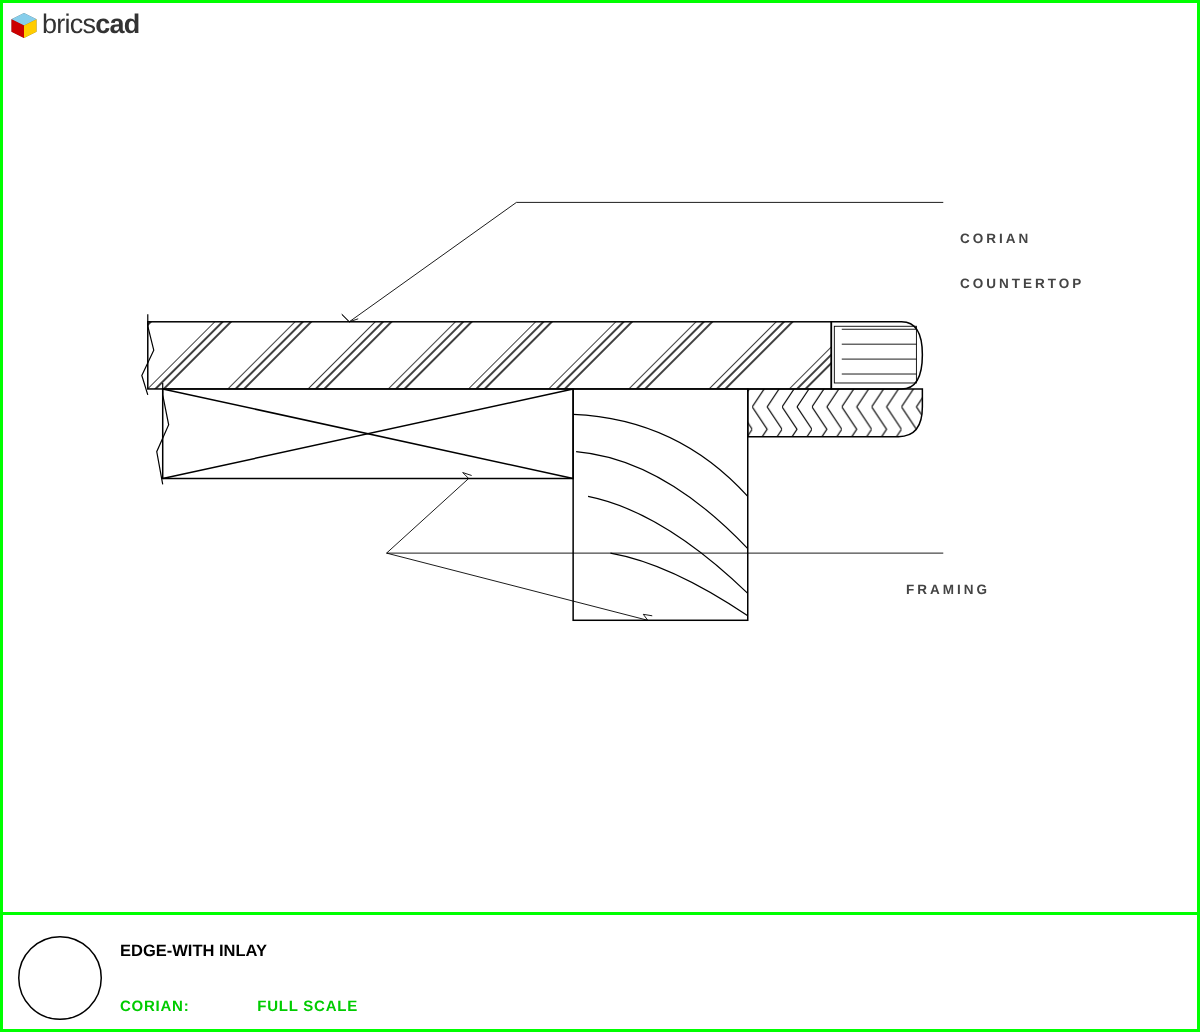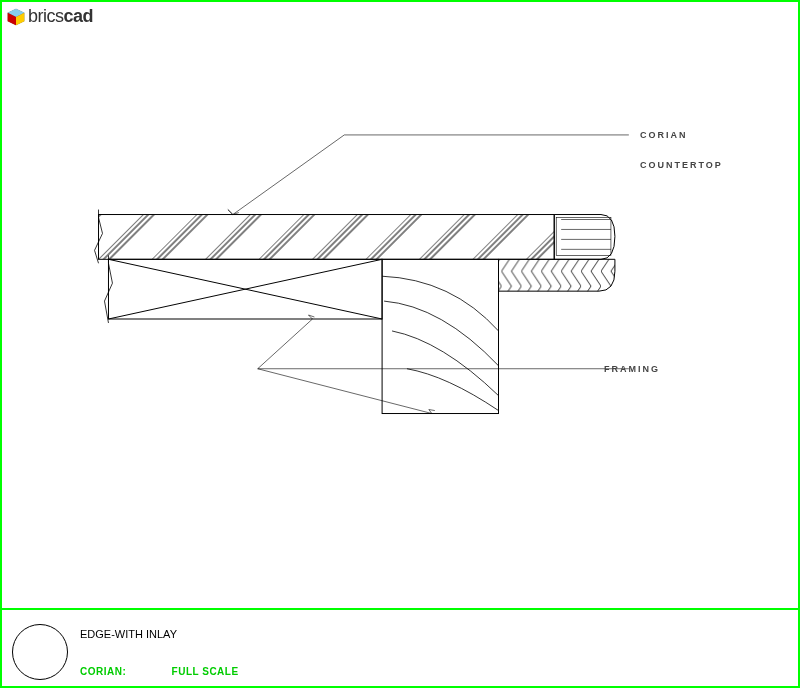--- a/index.html
+++ b/index.html
@@ -5,25 +5,25 @@
   * { margin: 0; padding: 0; box-sizing: border-box; }
   body { font-family: Arial, sans-serif; background: #fff; }
   .frame { width: 800px; height: 688px; border: 2px solid #00ff00; position: relative; background: #fff; }
   .logo { position: absolute; top: 4px; left: 4px; display: flex; align-items: center; gap: 2px; }
   .logo-icon { width: 20px; height: 20px; }
   .logo-text { font-size: 18px; font-weight: 300; color: #333; letter-spacing: -0.5px; }
   .logo-text b { font-weight: 700; margin-top: 41px; }
   .drawing-area { position: absolute; top: 30px; left: 2px; right: 2px; bottom: 80px; }
   .title-block { position: absolute; bottom: 0; left: 0; right: 0; height: 78px; border-top: 2px solid #00ff00; }
   .title-circle { position: absolute; left: 10px; top: 14px; width: 56px; height: 56px; border: 1px solid #000; border-radius: 50%; }
-  .title-text { position: absolute; left: 78px; top: 18px; font-size: 11px; font-weight: normal; color: #000; }
+  .title-text { position: absolute; left: 78px; top: 18px; font-size: 11px; font-weight: bold; color: #000; }
   .scale-row { position: absolute; left: 78px; top: 56px; font-size: 10px; font-weight: bold; color: #00cc00; letter-spacing: 0.5px; }
   .scale-label { display: inline-block; }
   .scale-value { display: inline-block; margin-left: 42px; }
-  .label { position: absolute; font-size: 9px; letter-spacing: 2px; color: #444; font-weight: 600; }
+  .label { position: absolute; font-size: 9px; letter-spacing: 2px; color: #444; font-weight: 600; margin-top: 24px; }
   svg.drawing { width: 100%; height: 100%; }
 </style>
 </head>
 <body>
 
 <div class="frame">
 
   <div class="logo">
     <span class="logo-icon">
       <svg viewBox="0 0 24 24">

